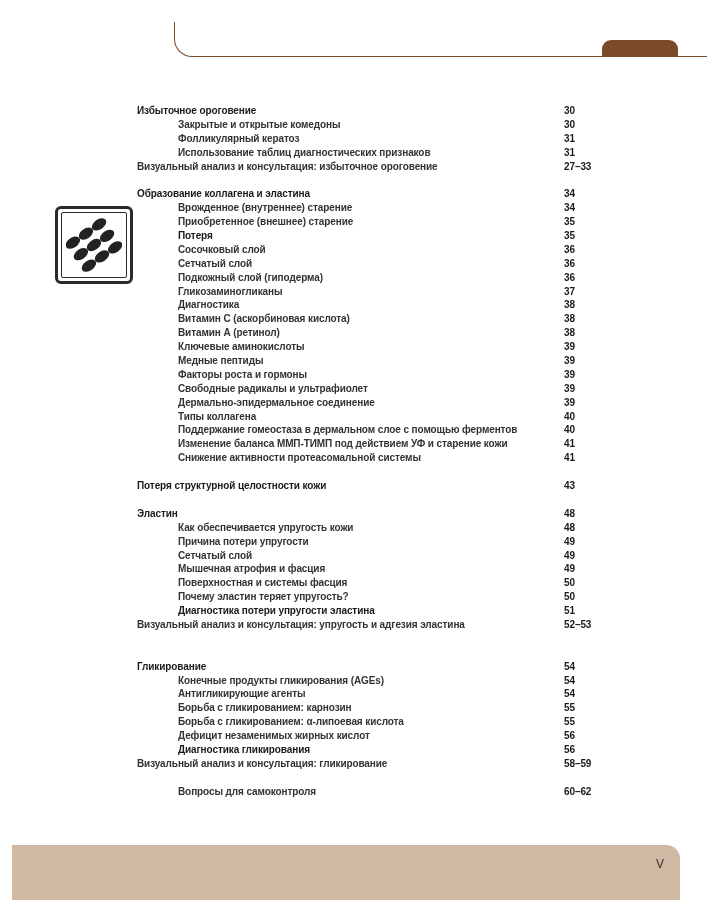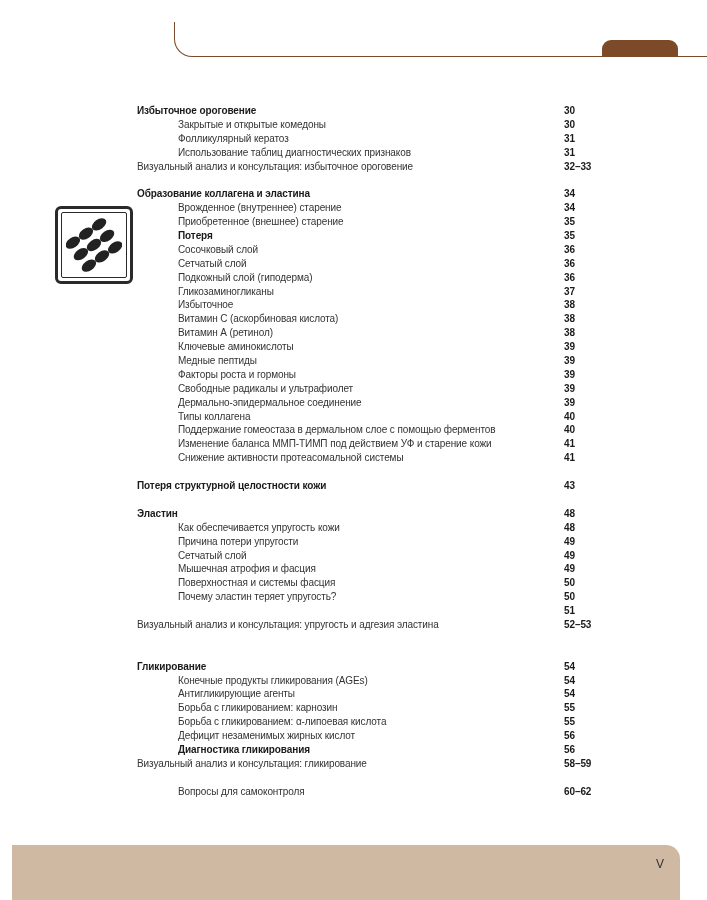--- a/index.html
+++ b/index.html
@@ -29,21 +29,21 @@
   .chapter-icon svg { position: absolute; left: 8px; top: 8px; width: 56px; height: 56px; }
   .toc { position: absolute; left: 137px; top: 104px; width: 460px; }
   .row {
     position: relative; height: 13.9px; line-height: 13.9px; font-size: 10px;
     white-space: nowrap; letter-spacing: -0.1px;
   }
   .row .title { position: absolute; left: 0; }
   .row.sub .title { left: 41px; }
   .row .page { position: absolute; left: 427px; font-weight: bold; }
   .row.bold .title { font-weight: bold; }
-  .row.light .title { color: #333; }
+  .row.light .title { color: #333; font-weight: bold; }
   .gap { height: 13.9px; }
   .gap2 { height: 27.8px; }
   .footer {
     position: absolute; left: 12px; top: 845px; width: 668px; height: 55px;
     background: #cfb9a3; border-top-right-radius: 14px;
   }
   .footer .page-num {
     position: absolute; right: 16px; top: 12px; font-size: 12px; color: #333;
   }
 </style>
@@ -81,21 +81,21 @@
     <div class="row sub light">
       <span class="title">Фолликулярный кератоз</span>
       <span class="page">31</span>
     </div>
     <div class="row sub light">
       <span class="title">Использование таблиц диагностических признаков</span>
       <span class="page">31</span>
     </div>
     <div class="row light">
       <span class="title">Визуальный анализ и консультация: избыточное ороговение</span>
-      <span class="page">32–33</span>
+      <span class="page">27–33</span>
     </div>
     <div class="gap"></div>
     <div class="row bold">
       <span class="title">Образование коллагена и эластина</span>
       <span class="page">34</span>
     </div>
     <div class="row sub light">
       <span class="title">Врожденное (внутреннее) старение</span>
       <span class="page">34</span>
     </div>
@@ -117,21 +117,21 @@
     </div>
     <div class="row sub light">
       <span class="title">Подкожный слой (гиподерма)</span>
       <span class="page">36</span>
     </div>
     <div class="row sub light">
       <span class="title">Гликозаминогликаны</span>
       <span class="page">37</span>
     </div>
     <div class="row sub light">
-      <span class="title">Избыточное</span>
+      <span class="title">Диагностика</span>
       <span class="page">38</span>
     </div>
     <div class="row sub light">
       <span class="title">Витамин С (аскорбиновая кислота)</span>
       <span class="page">38</span>
     </div>
     <div class="row sub light">
       <span class="title">Витамин А (ретинол)</span>
       <span class="page">38</span>
     </div>
@@ -199,20 +199,21 @@
     </div>
     <div class="row sub light">
       <span class="title">Поверхностная и системы фасция</span>
       <span class="page">50</span>
     </div>
     <div class="row sub light">
       <span class="title">Почему эластин теряет упругость?</span>
       <span class="page">50</span>
     </div>
     <div class="row sub bold">
+      <span class="title">Диагностика потери упругости эластина</span>
       <span class="page">51</span>
     </div>
     <div class="row light">
       <span class="title">Визуальный анализ и консультация: упругость и адгезия эластина</span>
       <span class="page">52–53</span>
     </div>
     <div class="gap2"></div>
     <div class="row bold">
       <span class="title">Гликирование</span>
       <span class="page">54</span>

